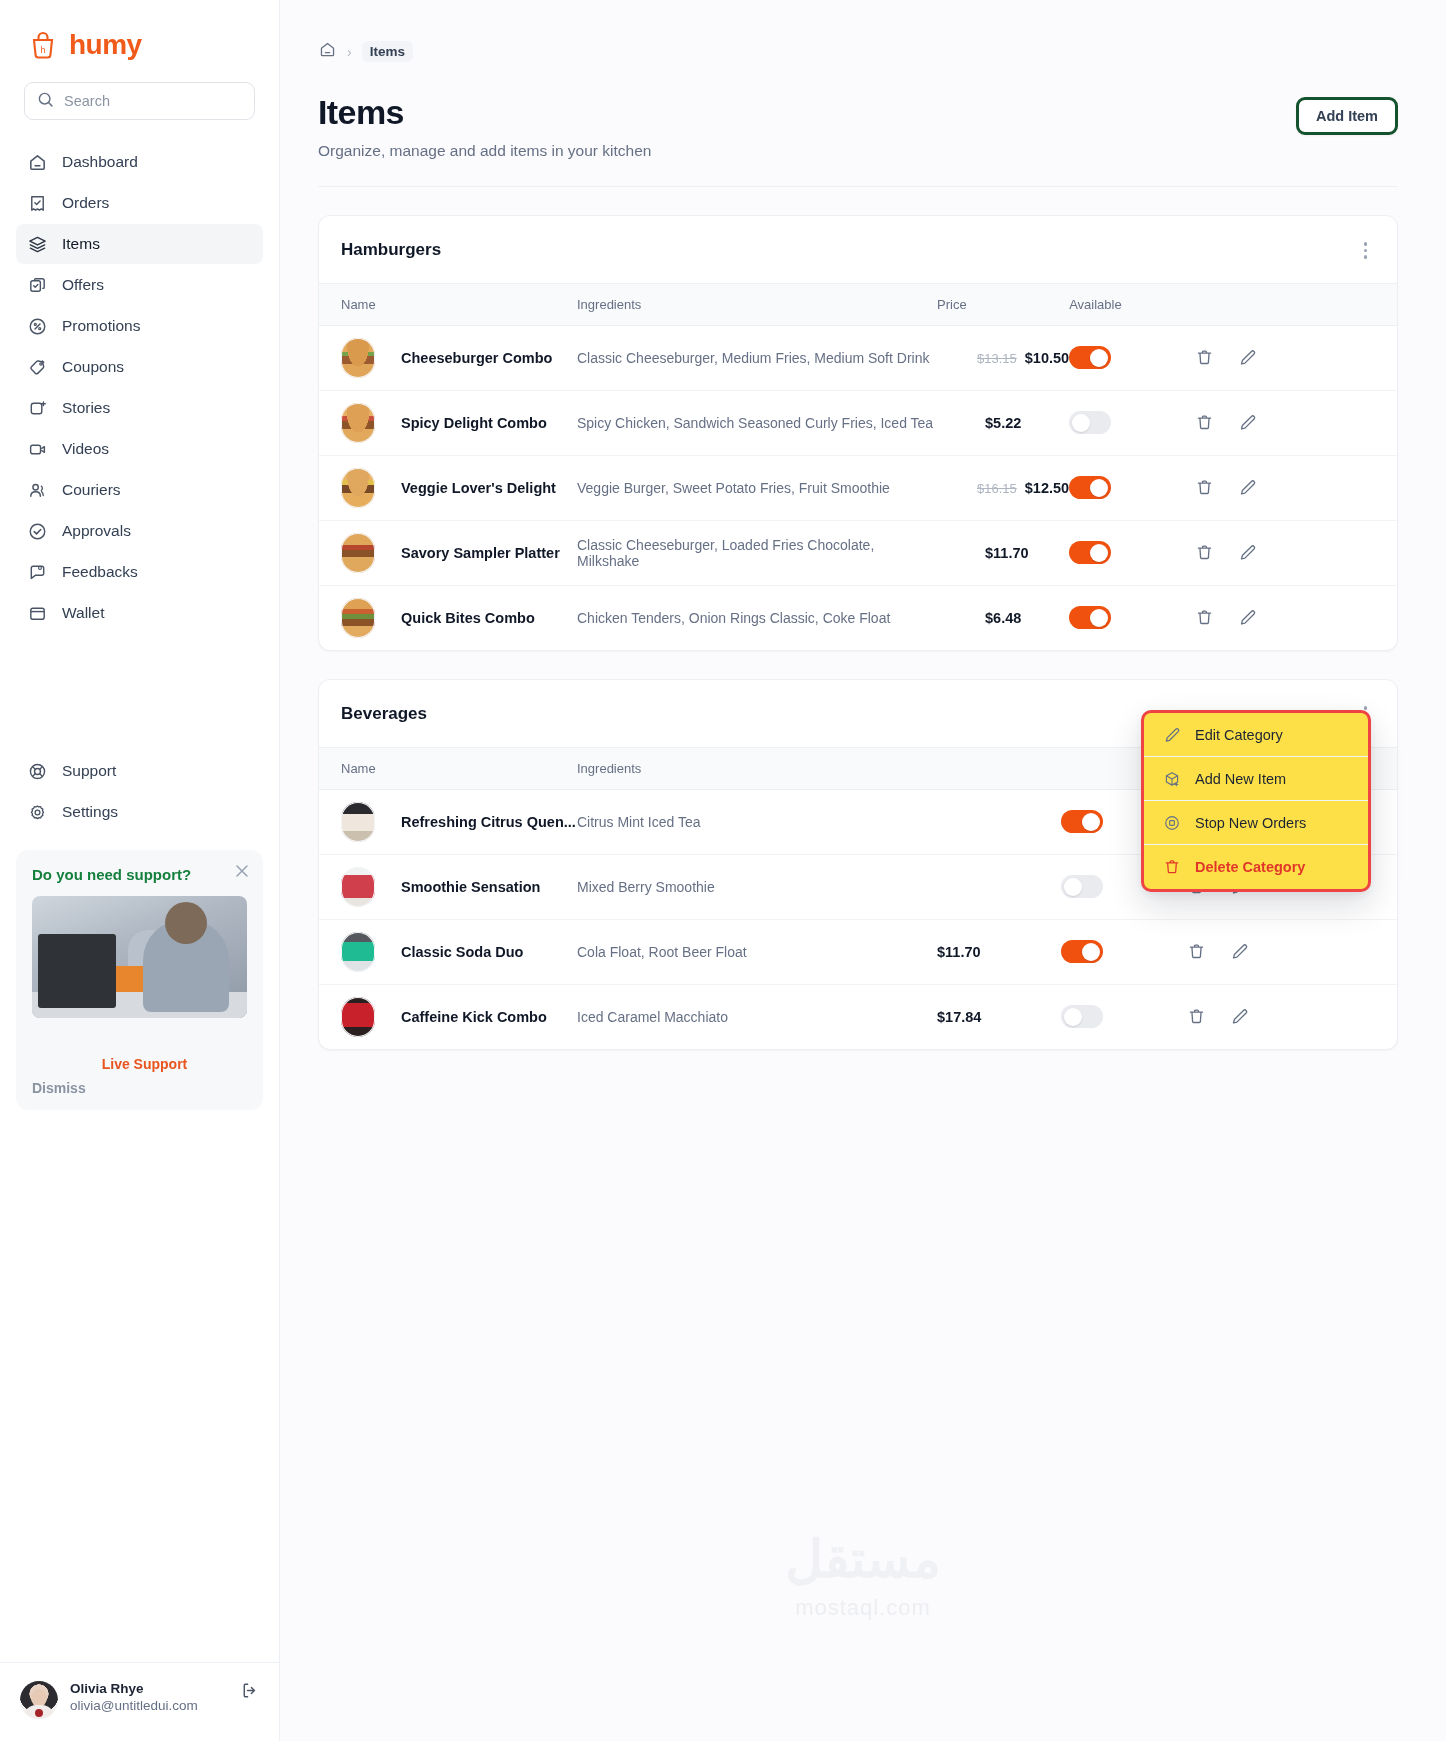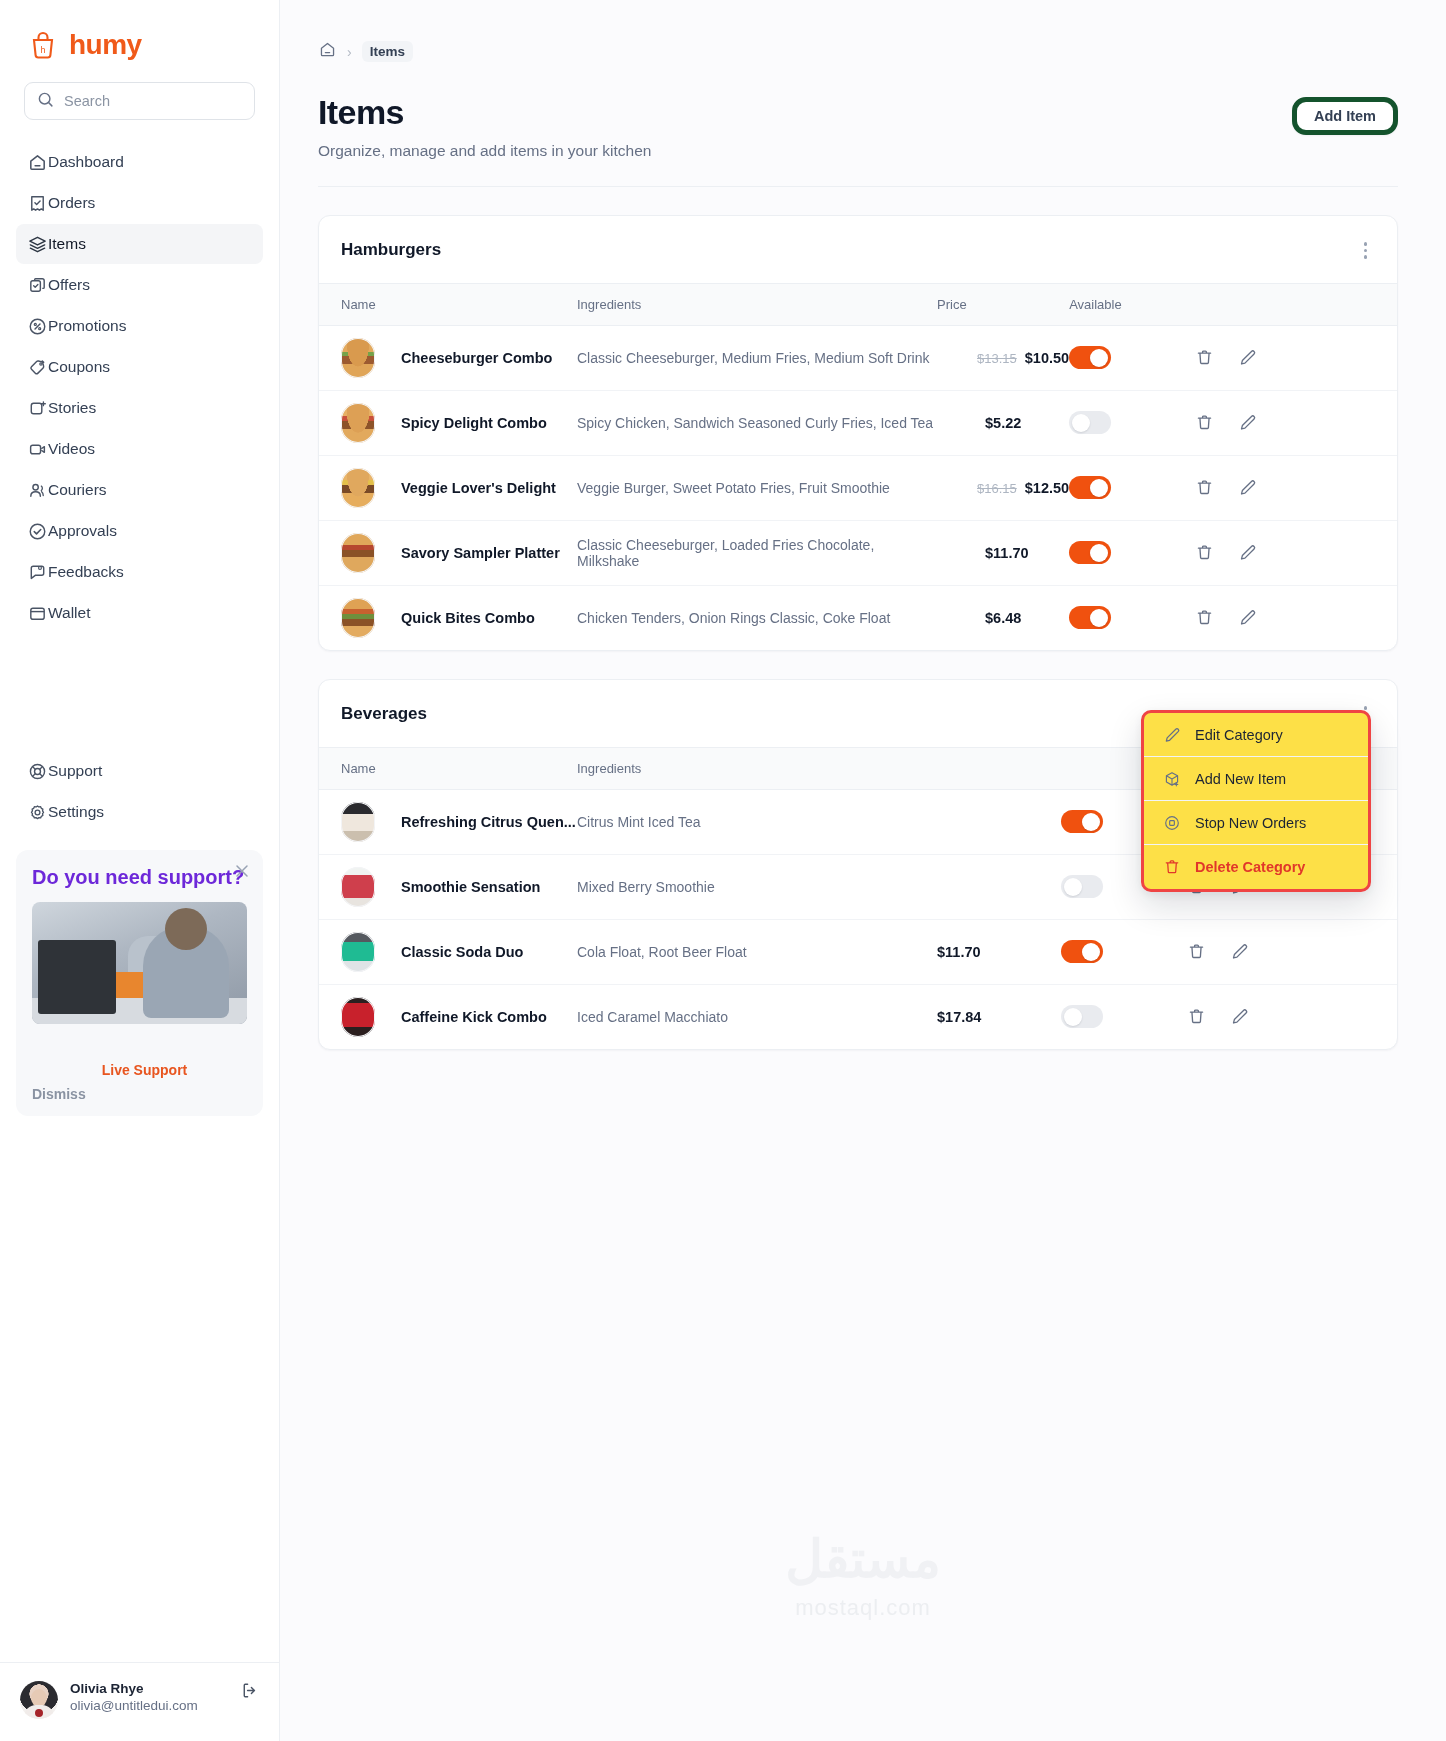--- a/index.html
+++ b/index.html
@@ -31,35 +31,35 @@
     padding: 0 12px; background: #fff;
   }
   .search-box input {
     border: none; outline: none; font-size: 14.5px; color: #667085;
     font-family: "Liberation Sans", sans-serif; background: transparent; width: 100%;
   }
   .search-box input::placeholder { color: #8b94a3; }
 
   .nav { padding: 22px 16px 0 16px; display: flex; flex-direction: column; gap: 1px; }
   .nav-item {
-    display: flex; align-items: center; 
+    display: flex; align-items: center; gap: 14px;
     height: 40px; padding: 0 10px; border-radius: 8px;
     color: #344054; font-size: 15.5px; cursor: pointer;
   }
   .nav-item.active { background: #f4f5f7; color: #111827; }
   .nav-ico { width: 22px; height: 22px; flex: 0 0 22px; display:flex; align-items:center; justify-content:center; }
   .nav-ico svg { display:block; }
 
   .nav-bottom { padding: 0 16px; display: flex; flex-direction: column; gap: 1px; margin-top: 118px; }
 
   .support-card {
     margin: 18px 16px 0 16px; background: #f7f8fa; border-radius: 12px;
     padding: 16px 16px 14px 16px; position: relative;
   }
-  .support-title { font-size: 20px; font-weight: 700; color: #6d28d9; }
+  .support-title { font-size: 15px; font-weight: 700; color: #15803d; }
   .support-close { position: absolute; right: 14px; top: 14px; cursor: pointer; }
   .support-desc { font-size: 13.5px; line-height: 1.45; color: #667085; margin-top: 8px; }
   .support-img {
     margin-top: 13px; height: 122px; border-radius: 8px; overflow: hidden;
     background: linear-gradient(160deg,#cfd6dd 0%, #aeb7c2 40%, #8e98a5 100%);
     position: relative;
   }
   .support-img .mon { position:absolute; left:6px; bottom:10px; width:78px; height:74px; background:#2f3338; border-radius:3px; }
   .support-img .desk { position:absolute; left:0; bottom:0; width:100%; height:26px; background:#d7dbe0; }
   .support-img .pers { position:absolute; right:18px; bottom:6px; width:86px; height:92px; background:#9aa6b4; border-radius:40px 40px 8px 8px; }
@@ -93,21 +93,21 @@
 
   .breadcrumb { display: flex; align-items: center; gap: 10px; }
   .crumb-chip { font-size: 13.5px; color: #344054; background: #f2f4f7; border-radius: 6px; padding: 3px 8px; font-weight: 600; }
   .crumb-sep { color: #b3bac5; font-size: 14px; }
 
   .page-head { display: flex; align-items: flex-start; margin-top: 30px; }
   .page-title { font-size: 34px; font-weight: 700; color: #101828; letter-spacing: -0.6px; }
   .page-sub { font-size: 15.5px; color: #667085; margin-top: 10px; }
   .add-item-btn {
     margin-left: auto; margin-top: 4px;
-    border: 5px solid #14532d; background: #fff; border-radius: 14px;
+    border: 3px solid #14532d; background: #fff; border-radius: 9px;
     height: 38px; padding: 0 17px; font-size: 14.5px; font-weight: 700; color: #344054;
     font-family: "Liberation Sans", sans-serif; cursor: pointer;
     box-shadow: 0 1px 2px rgba(16,24,40,0.05);
   }
   .head-divider { border-top: 1px solid #eceff3; margin-top: 26px; }
 
   .card {
     background: #fff; border: 1px solid #eceff3; border-radius: 12px;
     margin-top: 28px; box-shadow: 0 1px 2px rgba(16,24,40,0.04);
     position: relative;

